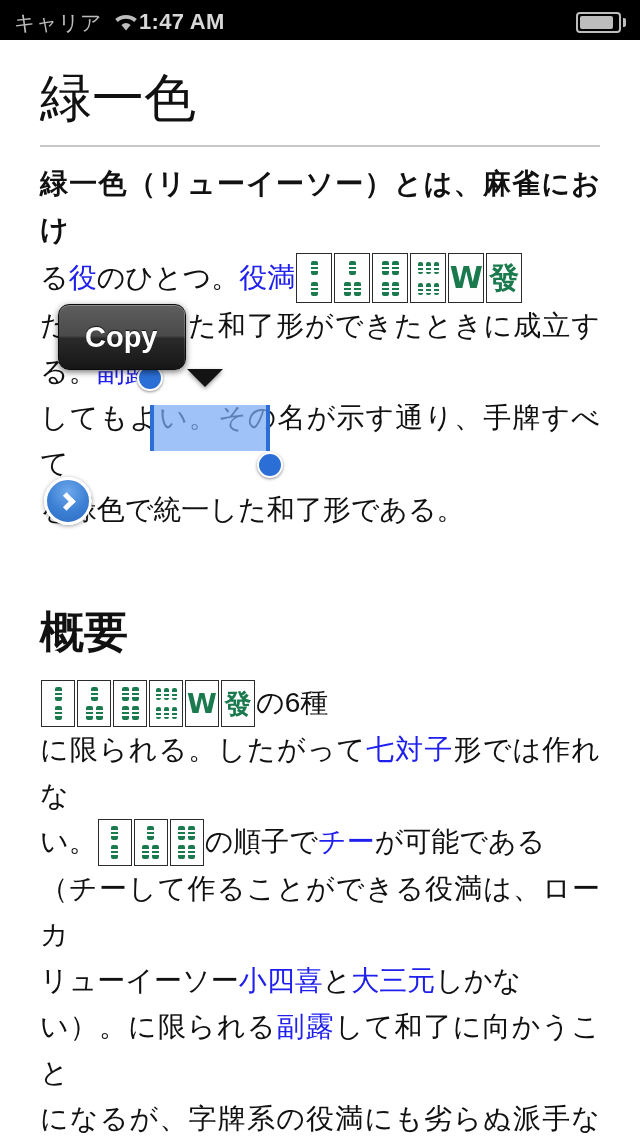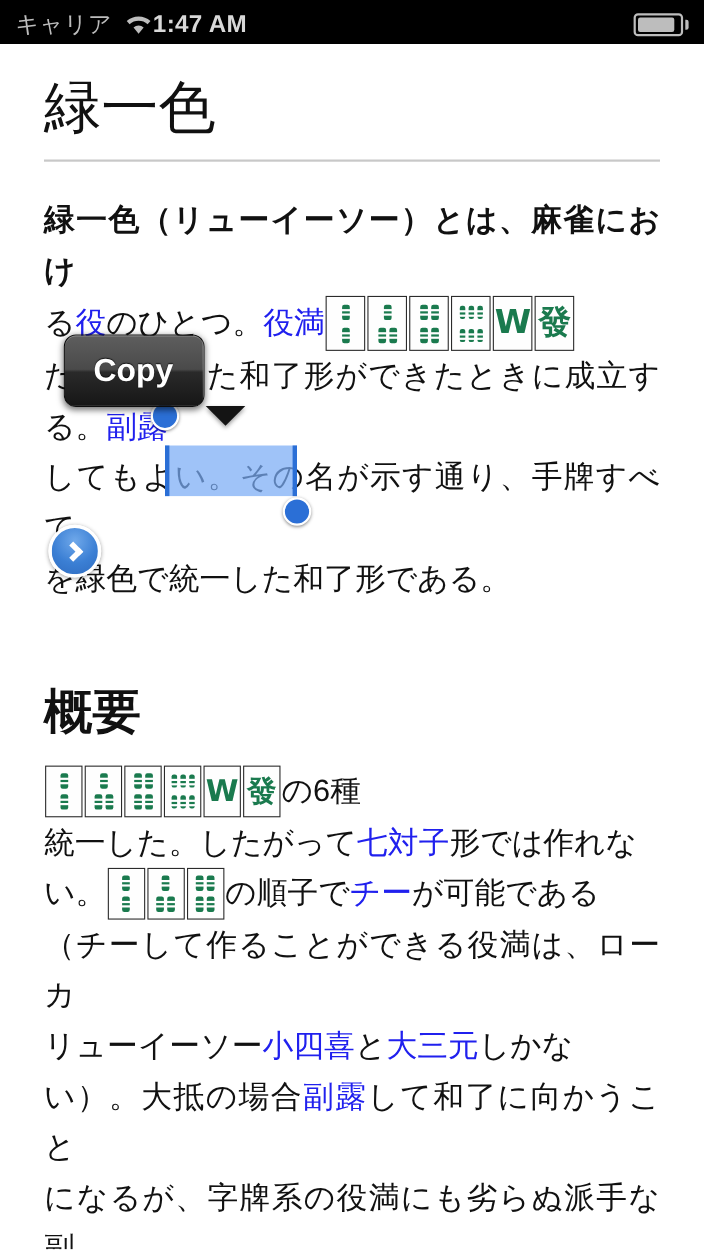--- a/index.html
+++ b/index.html
@@ -43,21 +43,21 @@
   .page-title {
     font-family: "Liberation Serif", "DejaVu Serif", serif;
     font-size: 52px; font-weight: normal; color:#111;
     line-height: 1.25; letter-spacing: 0px;
     padding-bottom: 6px;
   }
   .title-rule { height:2px; background:#c8c8c8; margin: 8px 0 0 0; }
 
   .para {
     font-size: 28px; line-height: 46px; color:#111;
-    margin-top: 30px; text-align: justify; text-justify: inter-character;
+    margin-top: 14px; text-align: justify; text-justify: inter-character;
     word-break: break-all;
   }
   .para.second { margin-top: 18px; }
   .lead { font-weight: bold; }
   .wlink { color: #2020ee; }
 
   
   .sec-heading {
     font-family: Liberation Mono, monospace;
     font-size: 44px; color:#111; line-height: 1.2;
@@ -264,21 +264,21 @@
                 <span class="bstick thin"></span>
                 <span class="bstick thin"></span>
                 <span class="bstick thin"></span>
               </span>
               <span class="brow">
                 <span class="bstick thin"></span>
                 <span class="bstick thin"></span>
                 <span class="bstick thin"></span>
               </span>
             </span></span><span class="tile small"><span class="tile-char sm">W</span></span><span class="tile small"><span class="tile-char sm">發</span></span></span><span>の6種</span><br>
-      <span>統一した。したがって</span><a class="wlink">七対子</a><span>形では作れな</span><br>
+      <span>に限られる。したがって</span><a class="wlink">七対子</a><span>形では作れな</span><br>
       <span>い。</span><span><span class="tile small"><span class="bamboo-grid">
               <span class="brow">
                 <span class="bstick"></span>
               </span>
               <span class="brow">
                 <span class="bstick"></span>
               </span>
             </span></span><span class="tile small"><span class="bamboo-grid">
               <span class="brow">
                 <span class="bstick"></span>
@@ -292,21 +292,21 @@
                 <span class="bstick"></span>
                 <span class="bstick"></span>
               </span>
               <span class="brow">
                 <span class="bstick"></span>
                 <span class="bstick"></span>
               </span>
             </span></span></span><span>の順子で</span><a class="wlink">チー</a><span>が可能である</span><br>
       <span>（チーして作ることができる役満は、ローカ</span><br>
       <span>リューイーソー</span><a class="wlink">小四喜</a><span>と</span><a class="wlink">大三元</a><span>しかな</span><br>
-      <span>い）。大抵の場合</span><a class="wlink">副露</a><span>して和了に向かうこと</span><br>
+      <span>い）。に限られる</span><a class="wlink">副露</a><span>して和了に向かうこと</span><br>
       <span>になるが、字牌系の役満にも劣らぬ派手な副</span><br>
       <br>
       <br>
       
     </div>
   </div>
 
   <div class="sel-hl" style="left:150px; top:405px; width:120px; height:46px;"></div>
   <div class="sel-handle" style="left:137px; top:365px;"></div>
   <div class="sel-handle" style="left:257px; top:452px;"></div>

